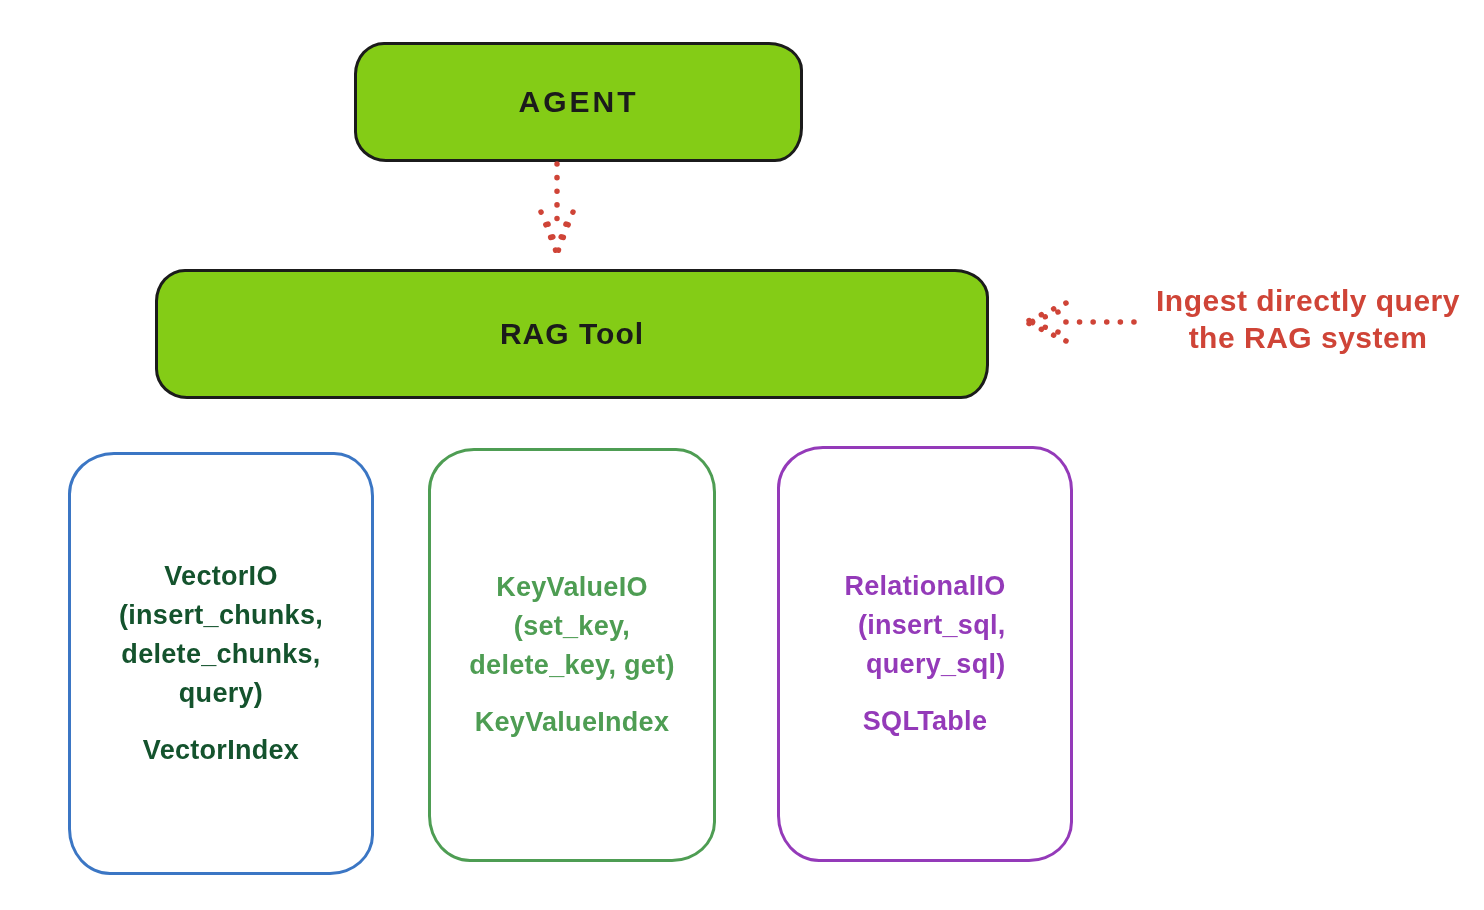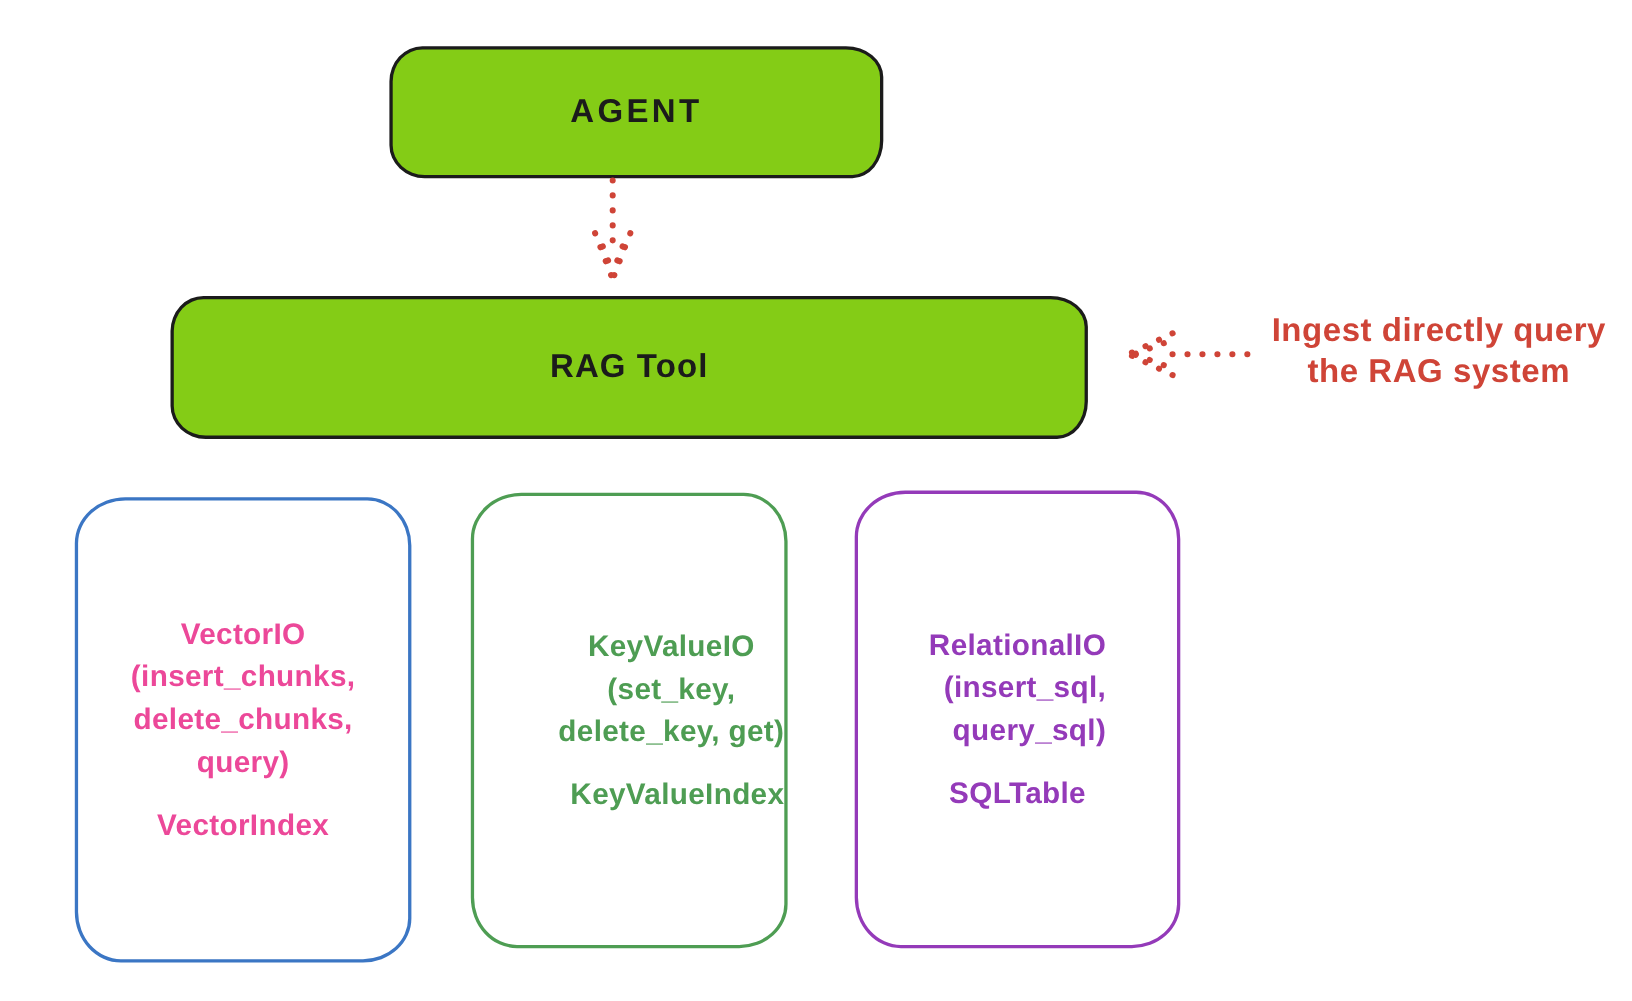--- a/index.html
+++ b/index.html
@@ -95,31 +95,31 @@
     <path d="M50 45 L10 26"></path>
     <path d="M42 16 L15 26"></path>
     <path d="M42 36 L15 26"></path>
   </svg>
 
   <div class="annotation" style="color: rgb(207, 68, 55);">
     <div>Ingest directly query</div>
     <div>the RAG system</div>
   </div>
 
-  <div class="io-box io-box-vector" style="color: #ec4899; border-color: rgb(59, 118, 196);">
+  <div class="io-box io-box-vector" style="color: #14532d; border-color: rgb(59, 118, 196);">
     <div class="io-lines">
         <div>VectorIO</div>
         <div>(insert_chunks,</div>
         <div>delete_chunks,</div>
         <div>query)</div>
       </div>
     <div class="io-index">VectorIndex</div>
   </div>
 
-  <div class="io-box io-box-keyvalue" style="color: rgb(78, 157, 83); border-color: rgb(78, 157, 83); align-items: flex-end;">
+  <div class="io-box io-box-keyvalue" style="color: rgb(78, 157, 83); border-color: rgb(78, 157, 83);">
     <div class="io-lines">
         <div>KeyValueIO</div>
         <div>(set_key,</div>
         <div>delete_key, get)</div>
       </div>
     <div class="io-index">KeyValueIndex</div>
   </div>
 
   <div class="io-box io-box-relational" style="color: rgb(148, 58, 185); border-color: rgb(148, 58, 185);">
     <div class="io-lines">

